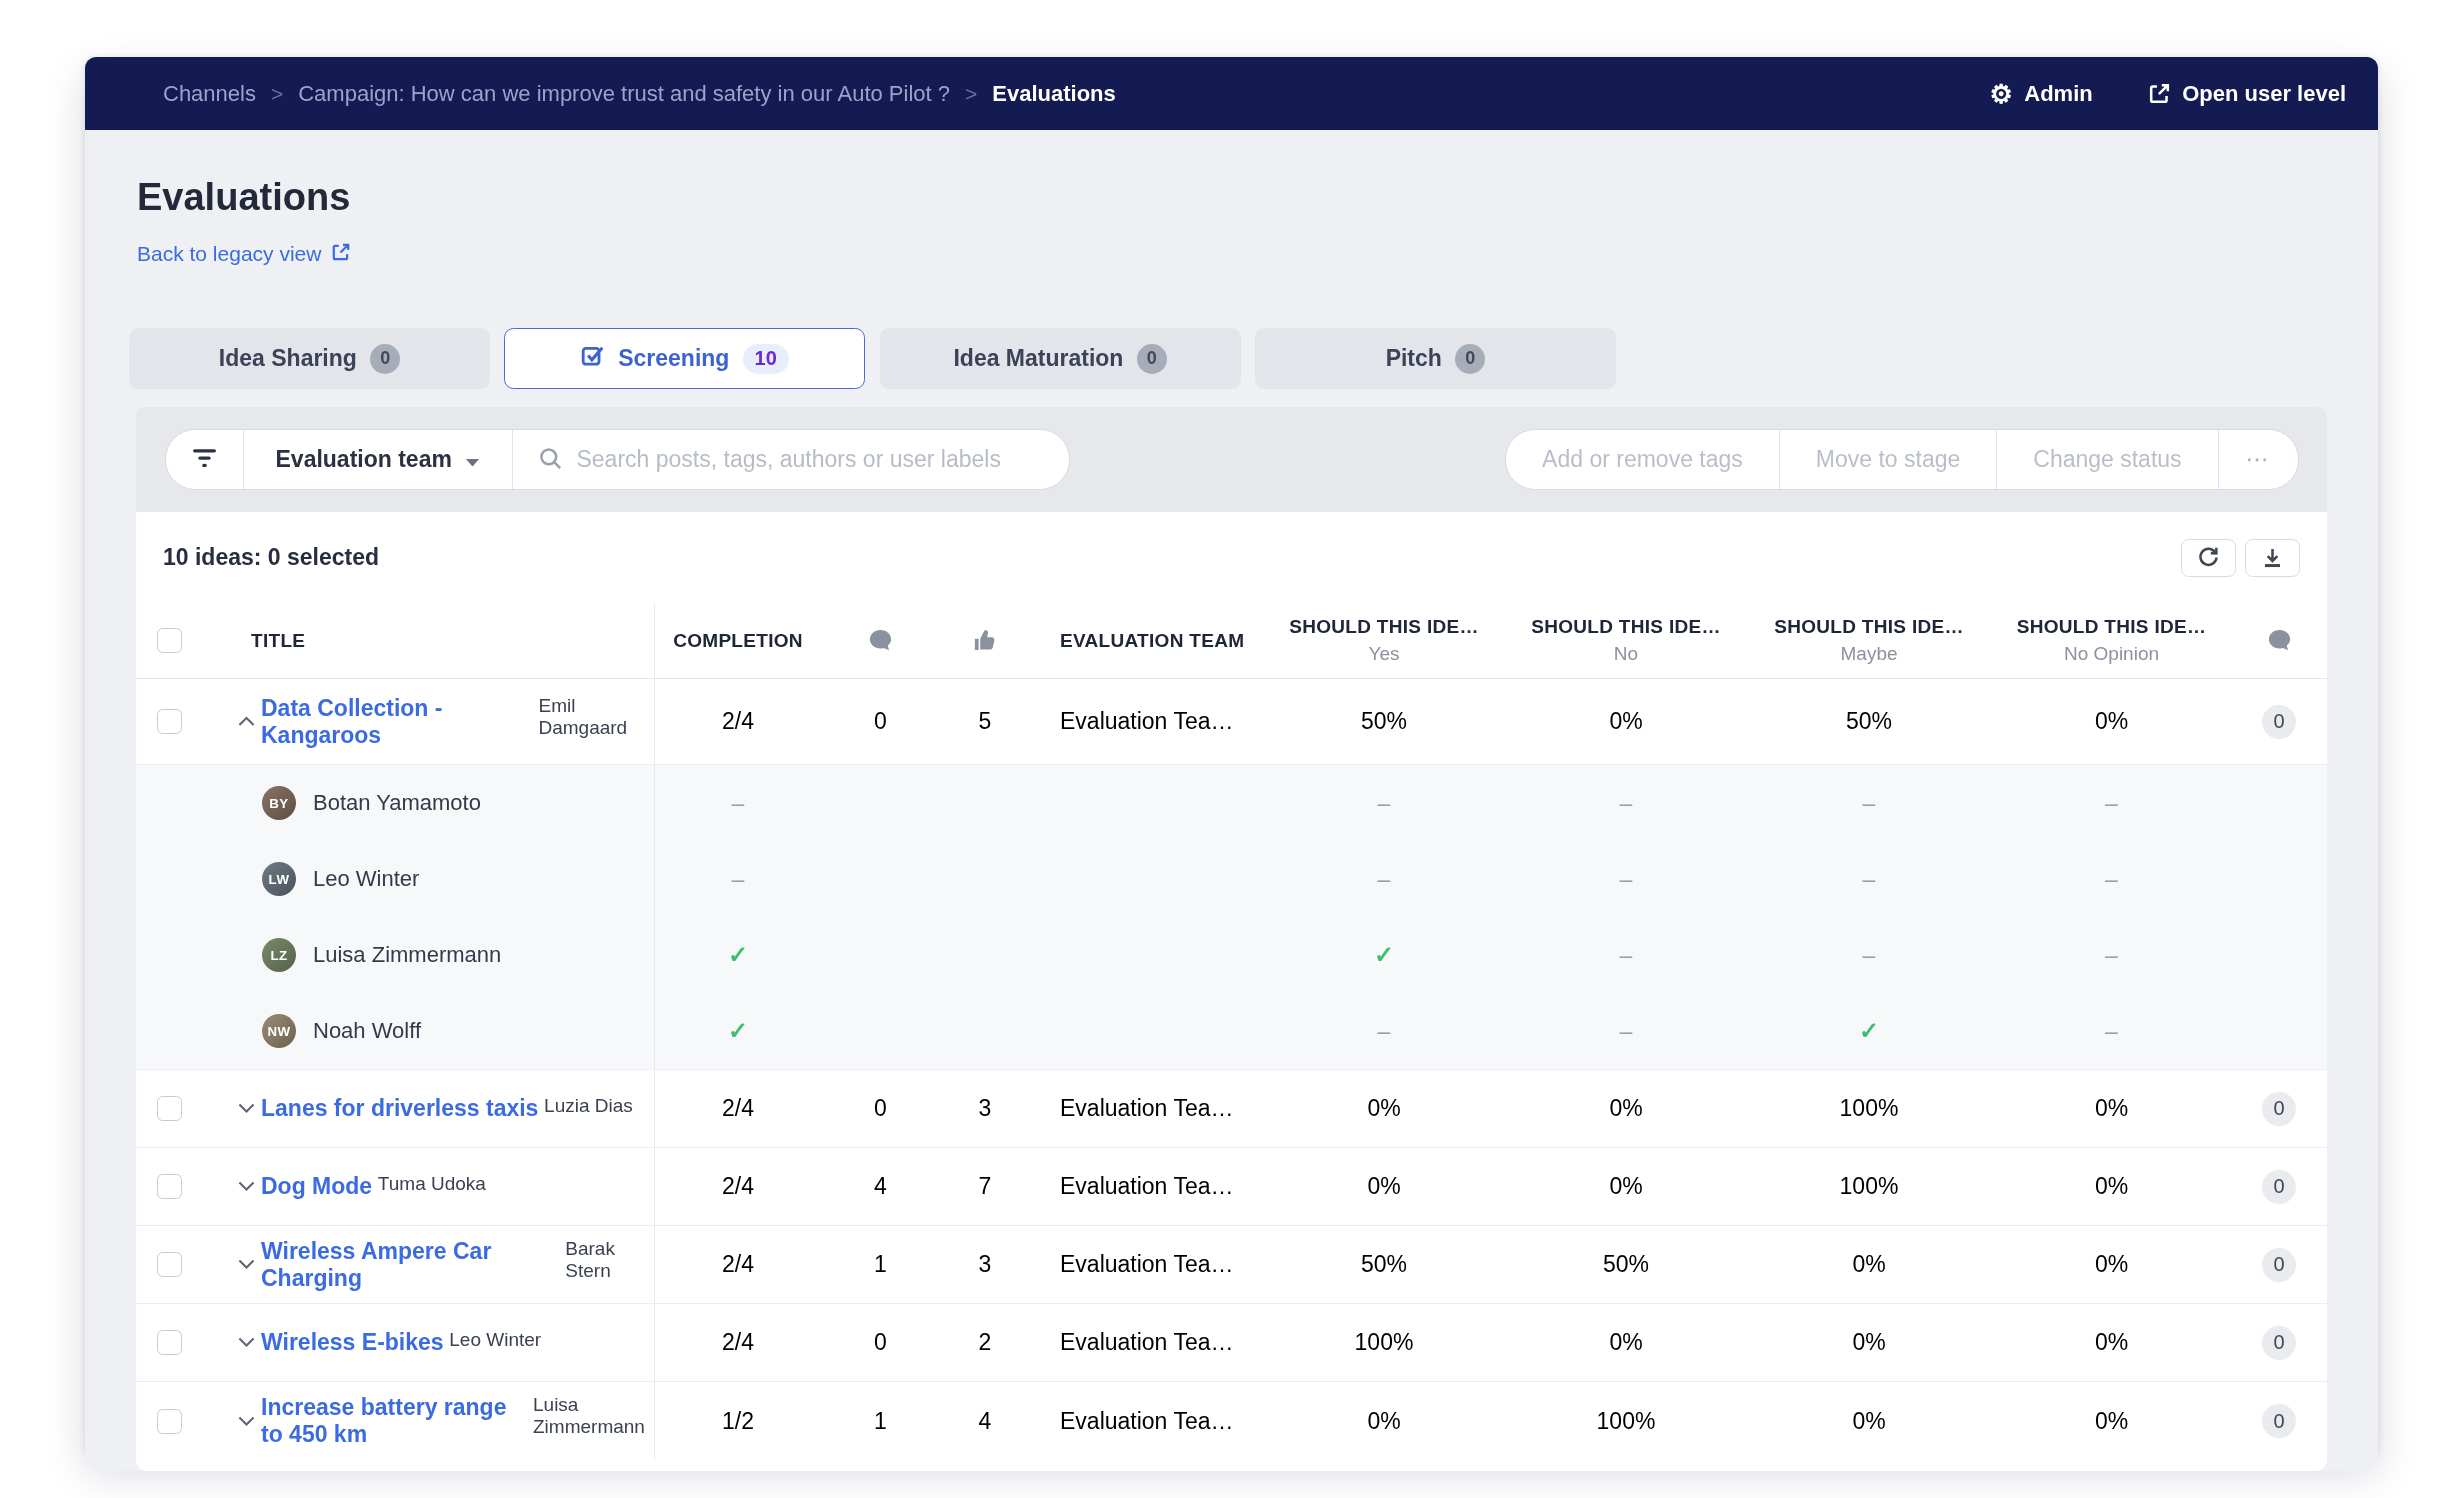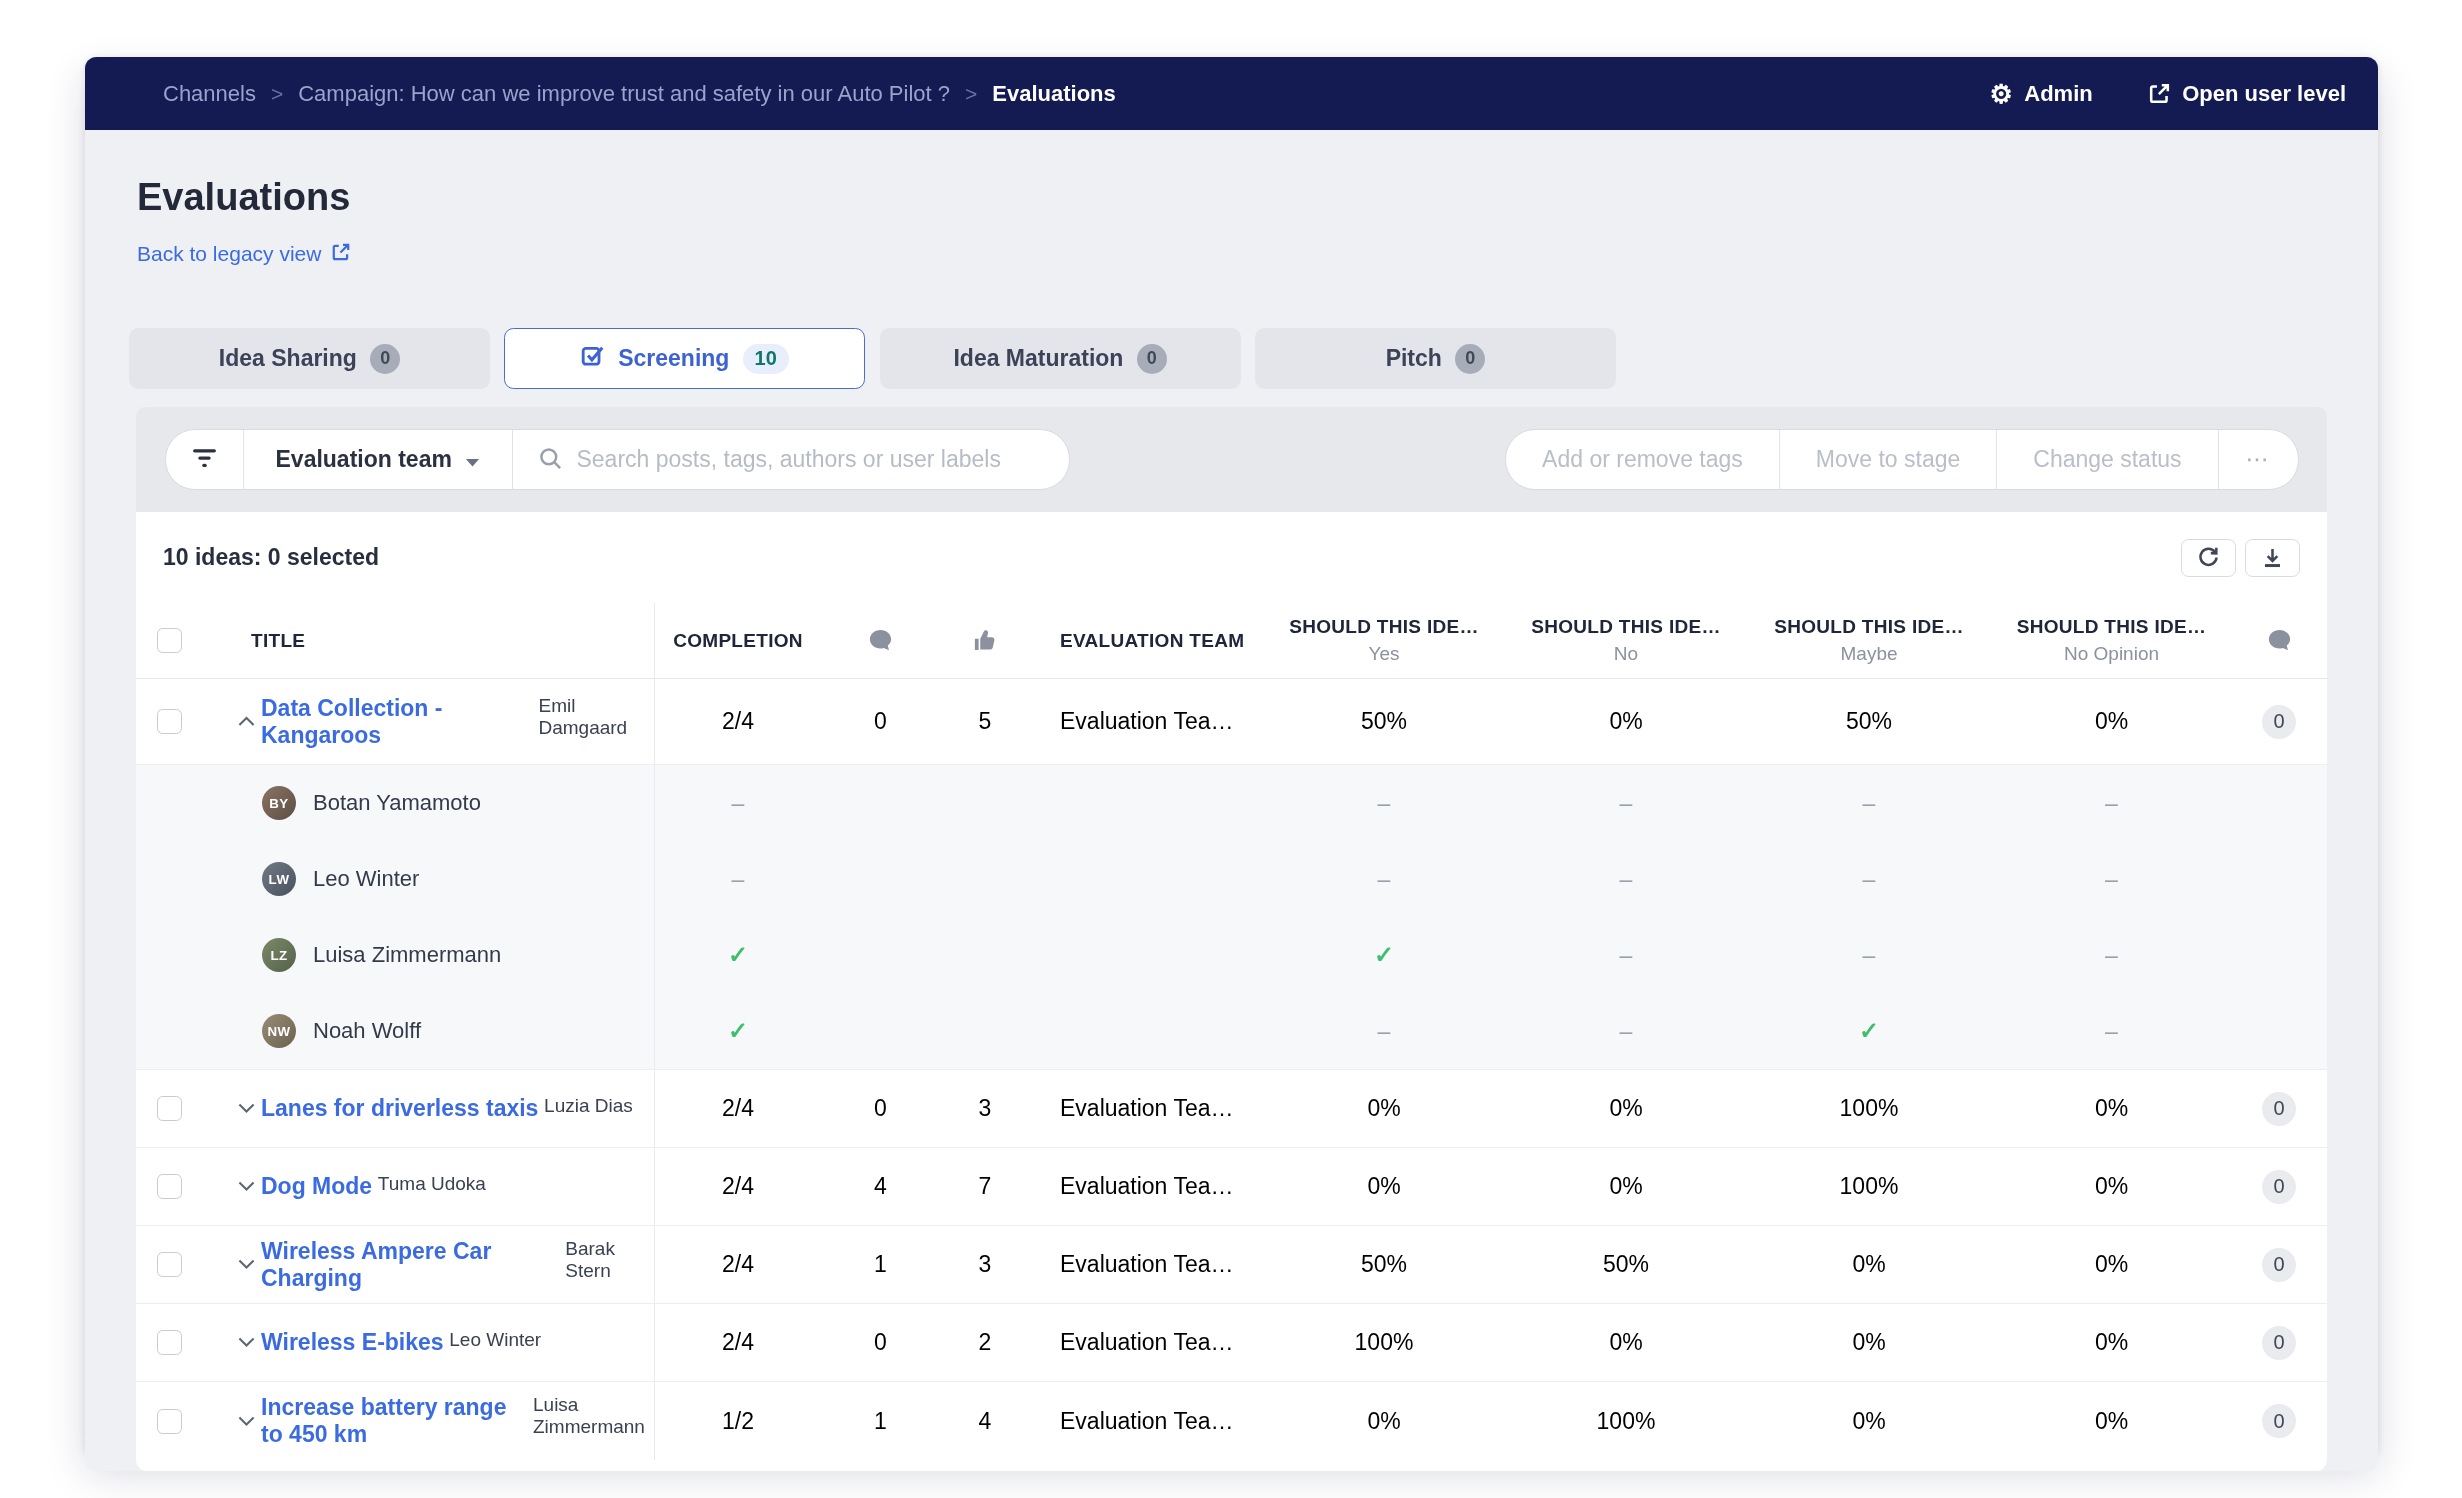--- a/index.html
+++ b/index.html
@@ -43,21 +43,21 @@
     display:flex; align-items:center; justify-content:center; gap:13.3px;
     font-size:23px; font-weight:600; color:#3c4257; cursor:pointer;
   }
   .tab.active {
     background:#ffffff; border:1.9px solid #4a6cd4; color:#3d63d2;
   }
   .tab-badge {
     width:30px; height:30px; border-radius:50%; background:#a6adb9; color:#414858;
     font-size:18px; font-weight:700; display:flex; align-items:center; justify-content:center;
   }
-  .tab-badge.blue { width:46px; height:30px; border-radius:15px; background:#e8eefb; color:#0f766e; font-weight:600; font-size:20px; }
+  .tab-badge.blue { width:46px; height:30px; border-radius:15px; background:#e8eefb; color:#6d28d9; font-weight:600; font-size:20px; }
   
   .card {
     position:absolute; left:51px; top:277px; width:2191px; height:1064px;
     border-radius:9.5px 9.5px 11.4px 11.4px;
   }
   .card-head {
     height:105px; background:#e6e8ec; border-radius:9.5px 9.5px 0 0;
     display:flex; align-items:center; justify-content:space-between; padding:0 28.5px;
   }
   .pill {

